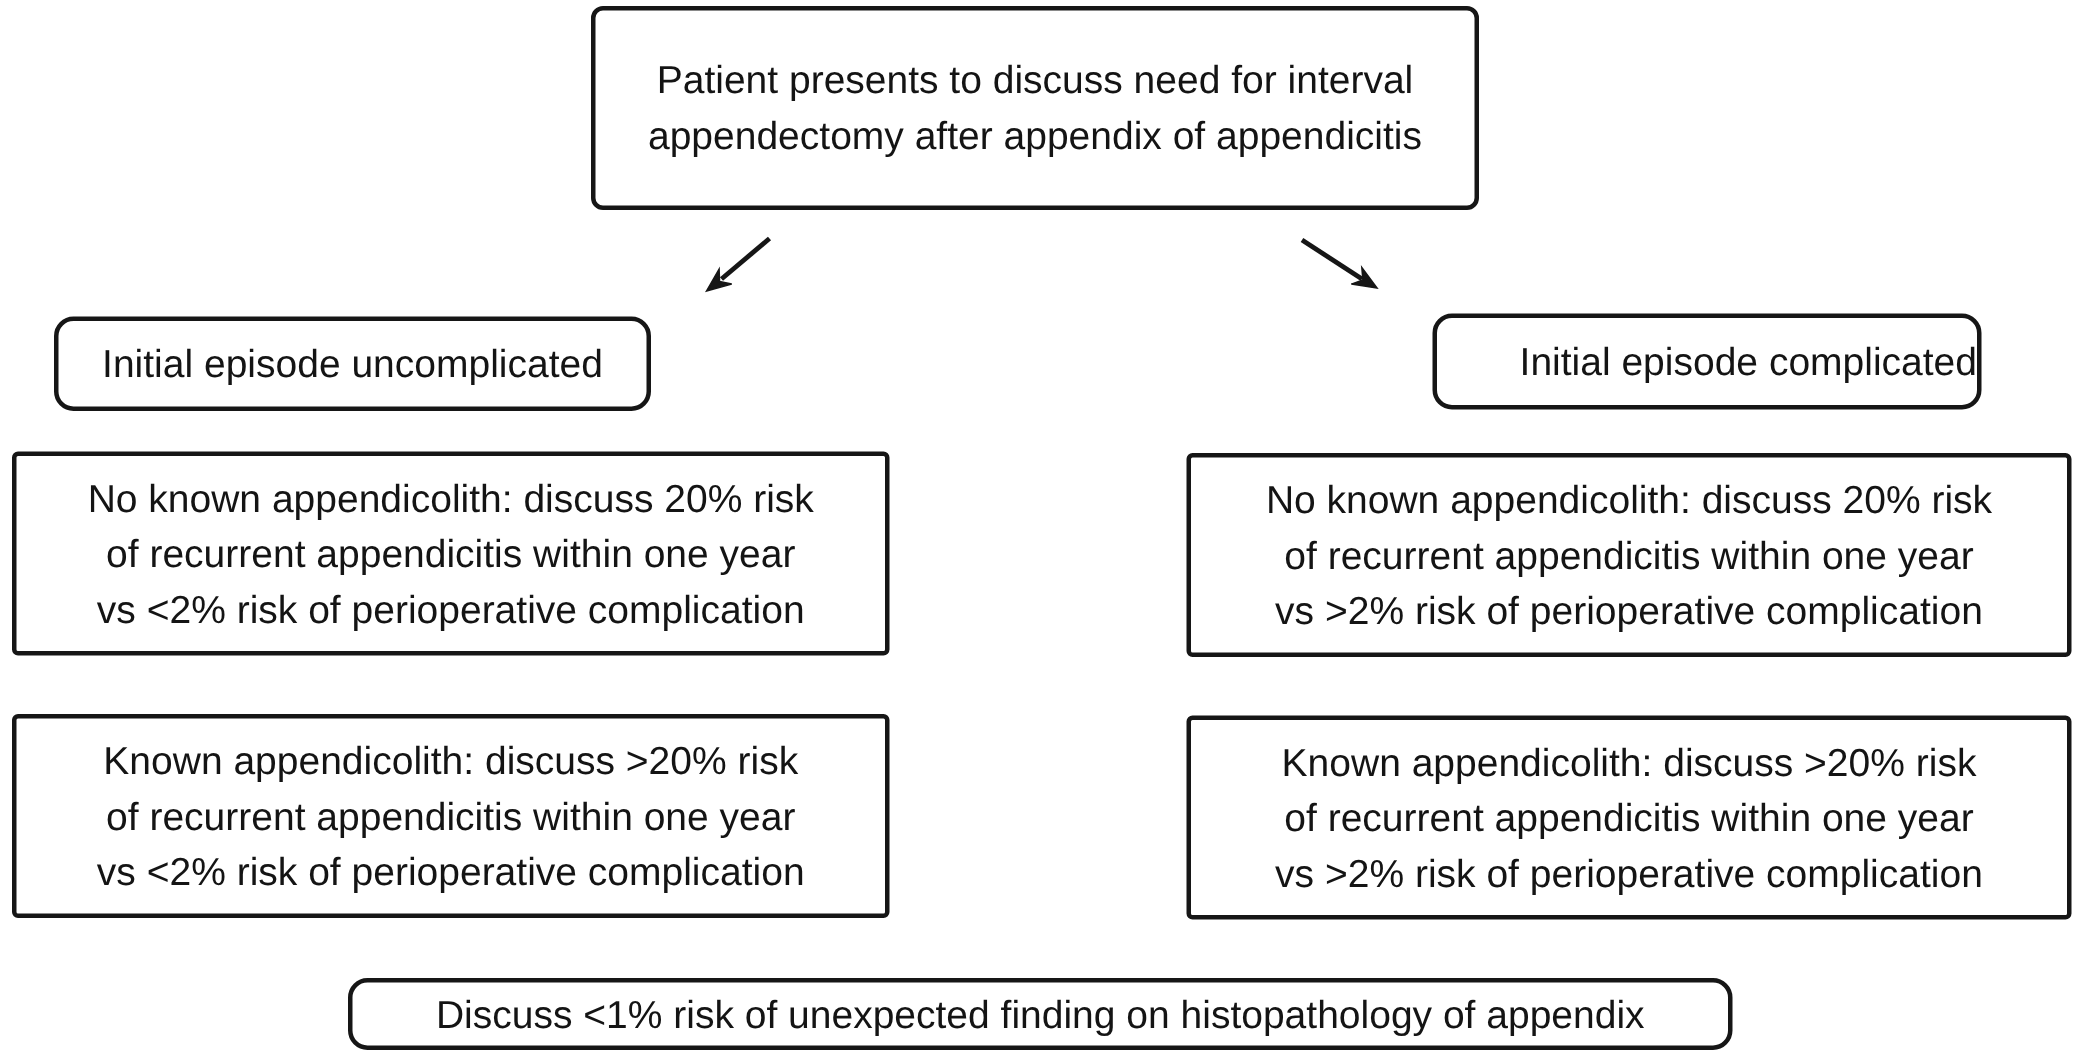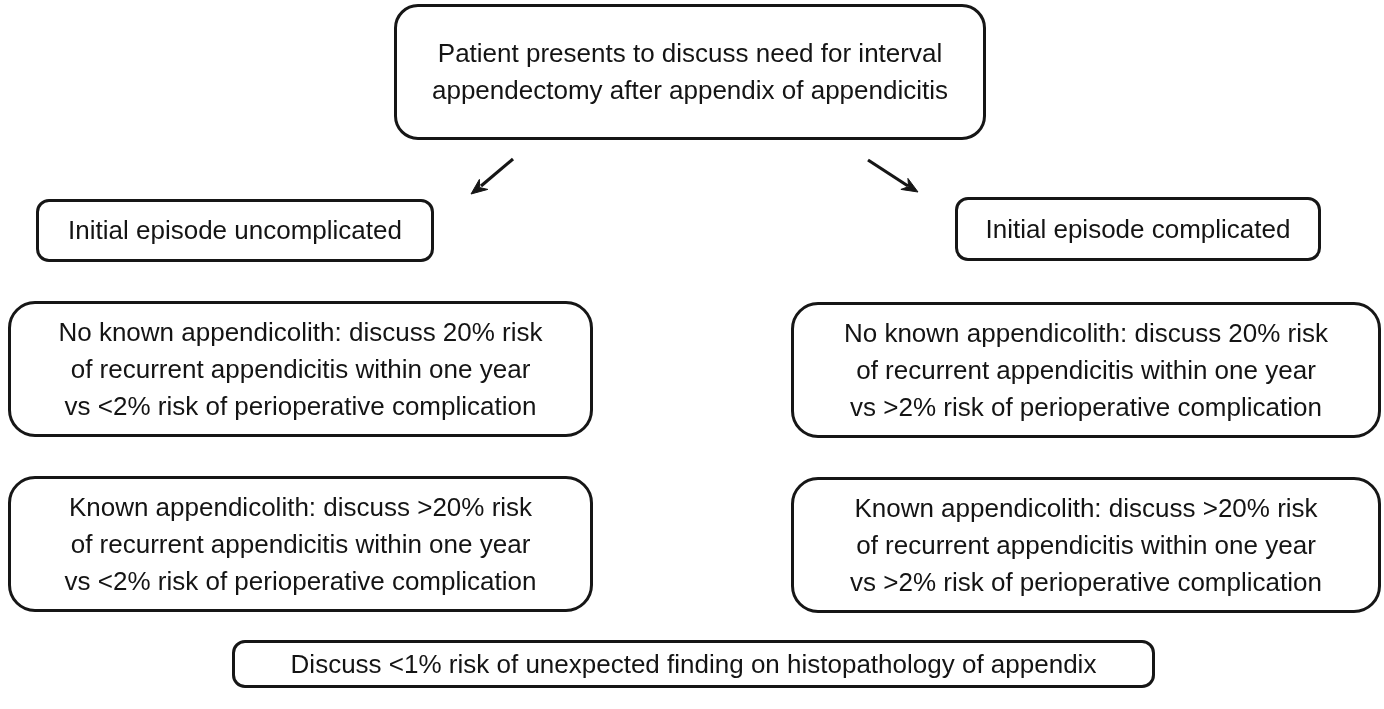--- a/index.html
+++ b/index.html
@@ -23,27 +23,27 @@
     display: flex;
     flex-direction: column;
     align-items: center;
     justify-content: center;
     text-align: center;
     font-size: 26px;
     line-height: 37px;
     color: #141414;
   }
   .node .line { white-space: nowrap; }
-  .r-lg { border-radius: 24px; }
-  .r-md { border-radius: 27px; }
-  .r-sm { border-radius: 13px; }
+  .r-lg { border-radius: 8px; }
+  .r-md { border-radius: 4px; }
+  .r-sm { border-radius: 13px; margin-top: 12px; }
 
   #node-root        { left: 394px; top: 4px;   width: 592px; height: 136px; }
   #node-branch-left { left: 36px;  top: 199px; width: 398px; height: 63px;  }
-  #node-branch-right{ left: 955px; top: 197px; width: 366px; height: 64px;  }
+  #node-branch-right{ left: 955px; top: 197px; width: 366px; height: 64px; align-items: flex-end;  }
   #node-mid-left    { left: 8px;   top: 301px; width: 585px; height: 136px; }
   #node-mid-right   { left: 791px; top: 302px; width: 590px; height: 136px; }
   #node-low-left    { left: 8px;   top: 476px; width: 585px; height: 136px; }
   #node-low-right   { left: 791px; top: 477px; width: 590px; height: 136px; }
   #node-bottom      { left: 232px; top: 640px; width: 923px; height: 48px;  }
 
   .arrow-layer {
     position: absolute;
     left: 0; top: 0;
     width: 1384px;

